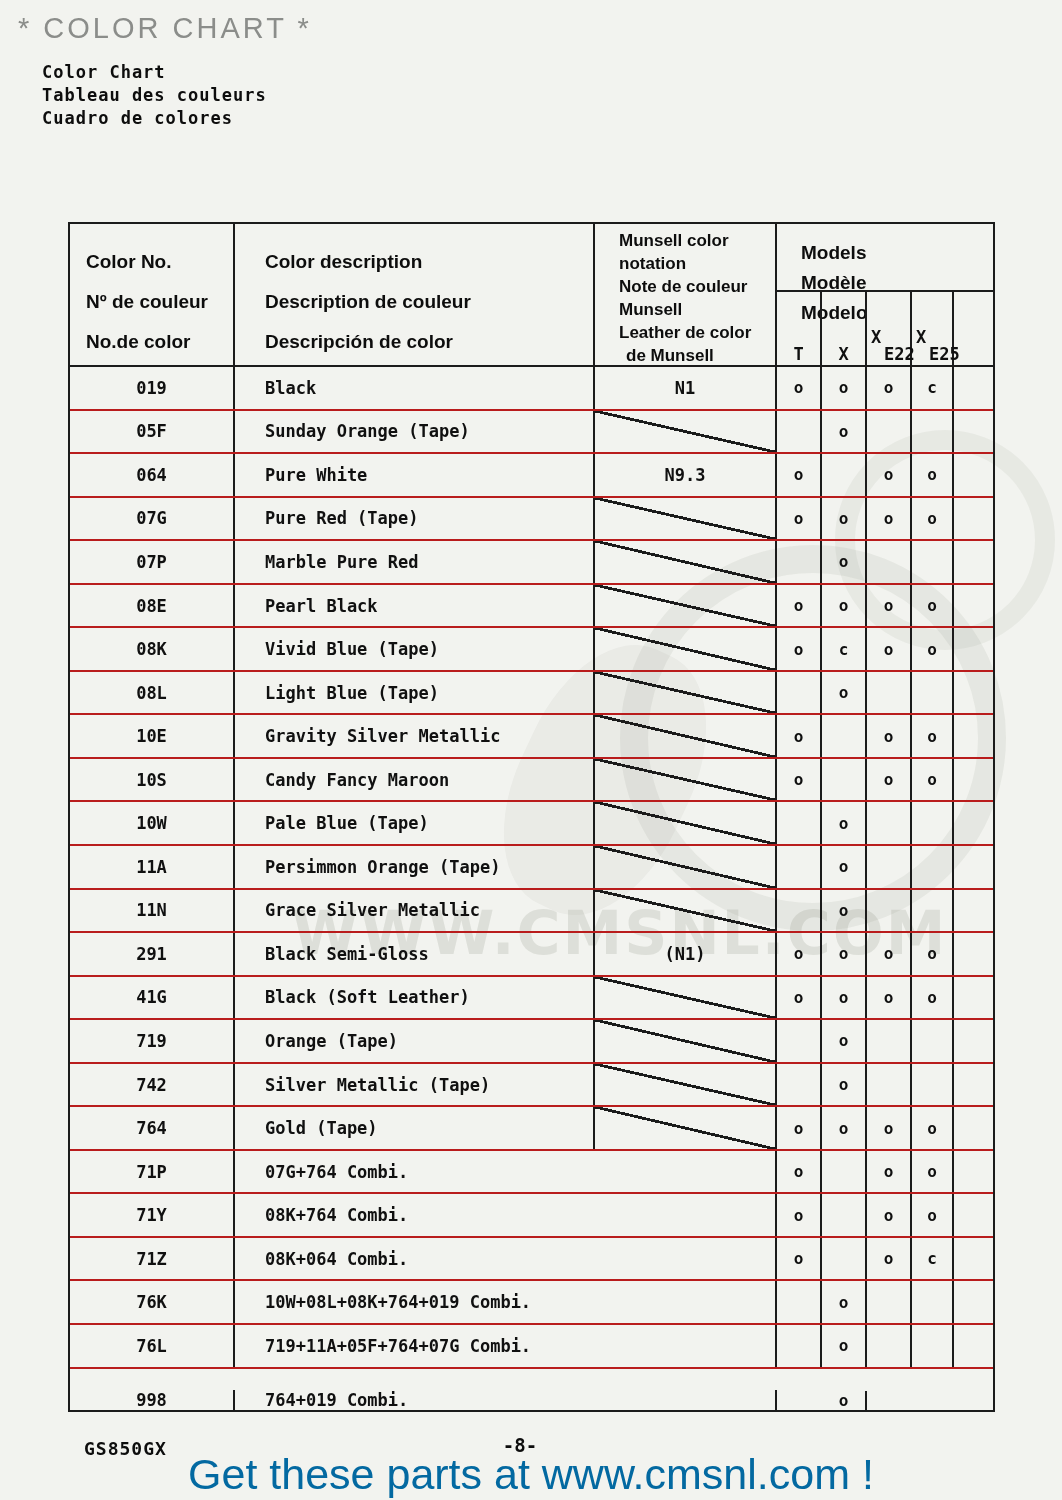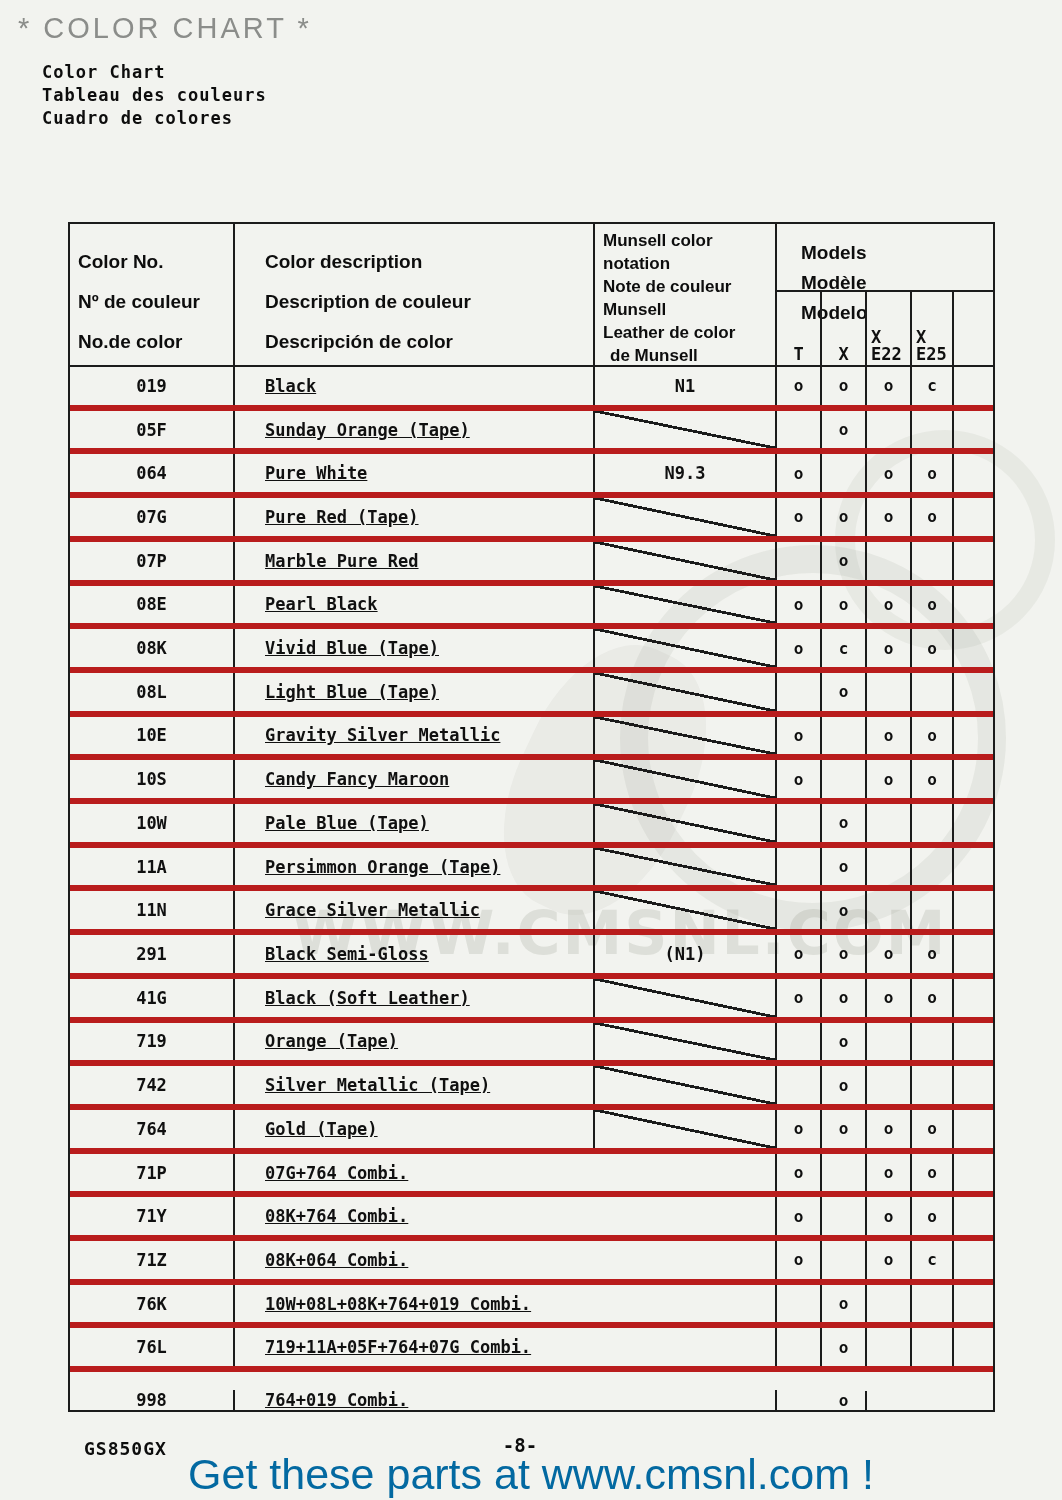--- a/index.html
+++ b/index.html
@@ -40,58 +40,58 @@
   }
   
   .ctable{
     position:absolute; left:68px; top:222px; width:927px; height:1190px; z-index:1;
     box-sizing:border-box; border:2px solid #1b1b1b;
     display:flex; flex-direction:column;
   }
   .ctable *{box-sizing:border-box;}
   .thead{height:143px; display:flex; border-bottom:2px solid #1b1b1b;}
   .h-col{border-right:2px solid #1b1b1b;}
-  .h-col1{width:165px; padding:18px 2px 0 8px;}
+  .h-col1{width:165px; padding:18px 2px 0 16px;}
   .h-col2{width:360px; padding:18px 2px 12px 30px;}
   .h-col1 div,.h-col2 div{
     font:bold 19px "Liberation Sans", sans-serif; line-height:40px;
     color:#0d0d0d; white-space:nowrap;
   }
-  .h-col3{width:182px; padding:5px 0 0 8px;}
+  .h-col3{width:182px; padding:5px 0 0 24px;}
   .h-col3 div{
     font:bold 17px "Liberation Sans", sans-serif; line-height:23px;
     color:#0d0d0d; white-space:nowrap;
   }
   .h-col3 div.indent{padding-left:7px;}
   .h-models{flex:1; display:flex; flex-direction:column; border-right:none;}
   .h-models-top{height:66px; padding:14px 0 4px 24px;}
   .h-models-top div{
     font:bold 19px "Liberation Sans", sans-serif; line-height:30px;
     color:#0d0d0d; white-space:nowrap;
   }
   .h-sub{flex:1; display:flex; border-top:2px solid #1b1b1b;}
   .h-sub-cell{
     border-right:2px solid #1b1b1b;
     display:flex; flex-direction:column; justify-content:flex-end;
     font:bold 17px "DejaVu Sans Mono", monospace; line-height:17px;
     padding-bottom:2px;
   }
   .h-sub-cell .t-top{padding-left:4px;}
-  .h-sub-cell .t-bot{padding-left:4px;}
+  .h-sub-cell .t-bot{padding-left:17px;}
   .h-sub-cell.center .t-bot{padding-left:0; text-align:center;}
   .sc0,.sc1,.sc2{width:45px;} .sc3{width:42px;} .sc4{flex:1; border-right:none;}
   
   .rows{flex:1; display:flex; flex-direction:column;}
-  .row{flex:1; display:flex; border-bottom:6px solid #b91c1c;}
+  .row{flex:1; display:flex; border-bottom:2px solid #b91c1c;}
   .row:last-child{border-bottom:none;align-items:flex-end;}
   .cell{border-right:2px solid #1b1b1b; display:flex; align-items:center;}
   .c-no{width:165px; justify-content:center;
         font:bold 17px "DejaVu Sans Mono", monospace;}
   .c-desc{width:360px; padding-left:30px;
-        font:bold 17px "DejaVu Sans Mono", monospace; white-space:nowrap;text-decoration:underline;}
+        font:bold 17px "DejaVu Sans Mono", monospace; white-space:nowrap;}
   .c-desc.merged{width:542px;}
   .c-mun{width:182px; justify-content:center; position:relative;
         font:bold 17px "DejaVu Sans Mono", monospace;}
   .c-mun.slash::after{
     content:""; position:absolute; inset:0;
     background:linear-gradient(to top right,
       transparent calc(50% - 1.4px), #1b1b1b calc(50% - 1.4px),
       #1b1b1b calc(50% + 1.4px), transparent calc(50% + 1.4px));
   }
   .c-m{justify-content:center; font:bold 16px "DejaVu Sans Mono", monospace;}

